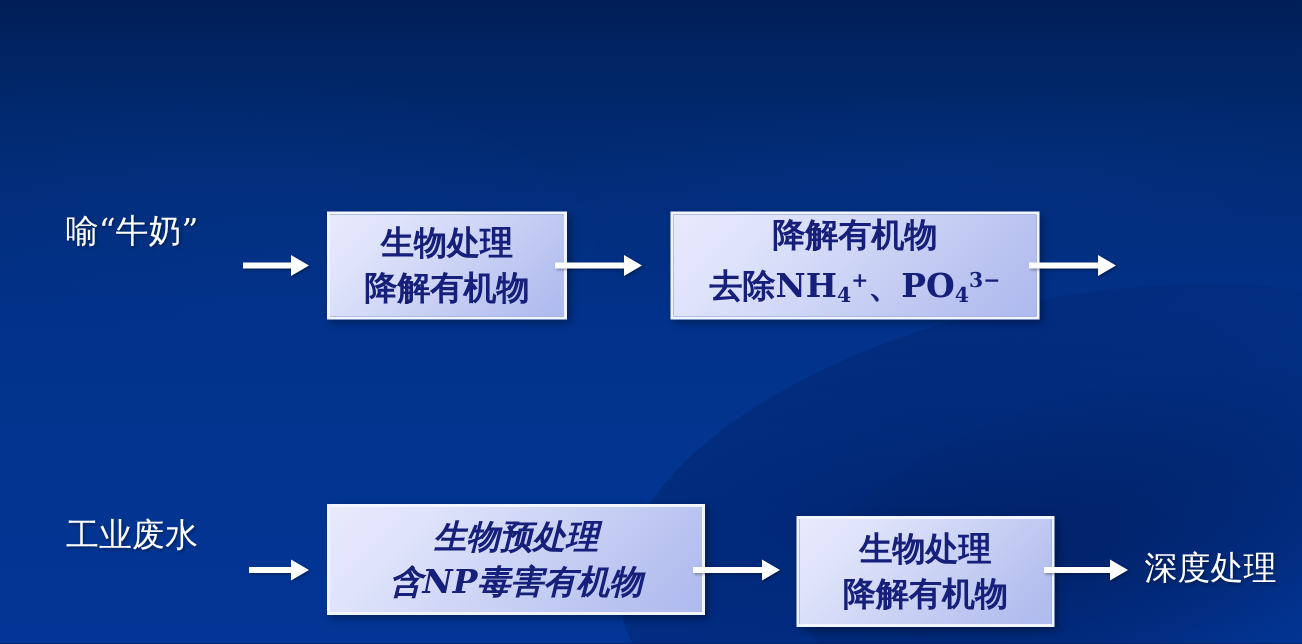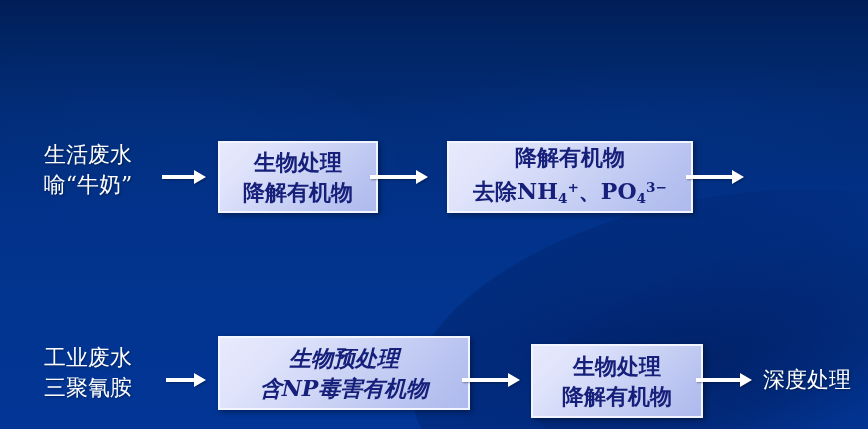--- a/index.html
+++ b/index.html
@@ -154,21 +154,20 @@
 
 <div id="slide">
 
   <div class="swoosh swoosh-c"></div>
   <div class="swoosh swoosh-d"></div>
   <div class="swoosh swoosh-a"></div>
   <div class="swoosh swoosh-b"></div>
 
 
   <div class="label" style="left:8px; top:140px; width:160px;">
-    <span class="ln">生活废水</span>
     <span class="ln">喻“牛奶”</span>
   </div>
 
   <div class="arrow" style="left:162px; top:177px; width:44px;">
     <span class="shaft" style="width:34px;"></span>
     <span class="head" style="left:32px;"></span>
   </div>
 
   <div class="box" style="left:203px; top:141px; width:160px; height:72px;">
     <span class="ln">生物处理</span>
@@ -186,21 +185,20 @@
   </div>
 
   <div class="arrow" style="left:686px; top:177px; width:58px;">
     <span class="shaft" style="width:48px;"></span>
     <span class="head" style="left:46px;"></span>
   </div>
 
 
   <div class="label" style="left:8px; top:343px; width:160px;">
     <span class="ln">工业废水</span>
-    <span class="ln">三聚氰胺</span>
   </div>
 
   <div class="arrow" style="left:166px; top:380px; width:40px;">
     <span class="shaft" style="width:30px;"></span>
     <span class="head" style="left:28px;"></span>
   </div>
 
   <div class="box" style="left:203px; top:336px; width:252px; height:74px;font-style:italic;">
     <span class="ln">生物预处理</span>
     <span class="ln">含NP毒害有机物</span>

